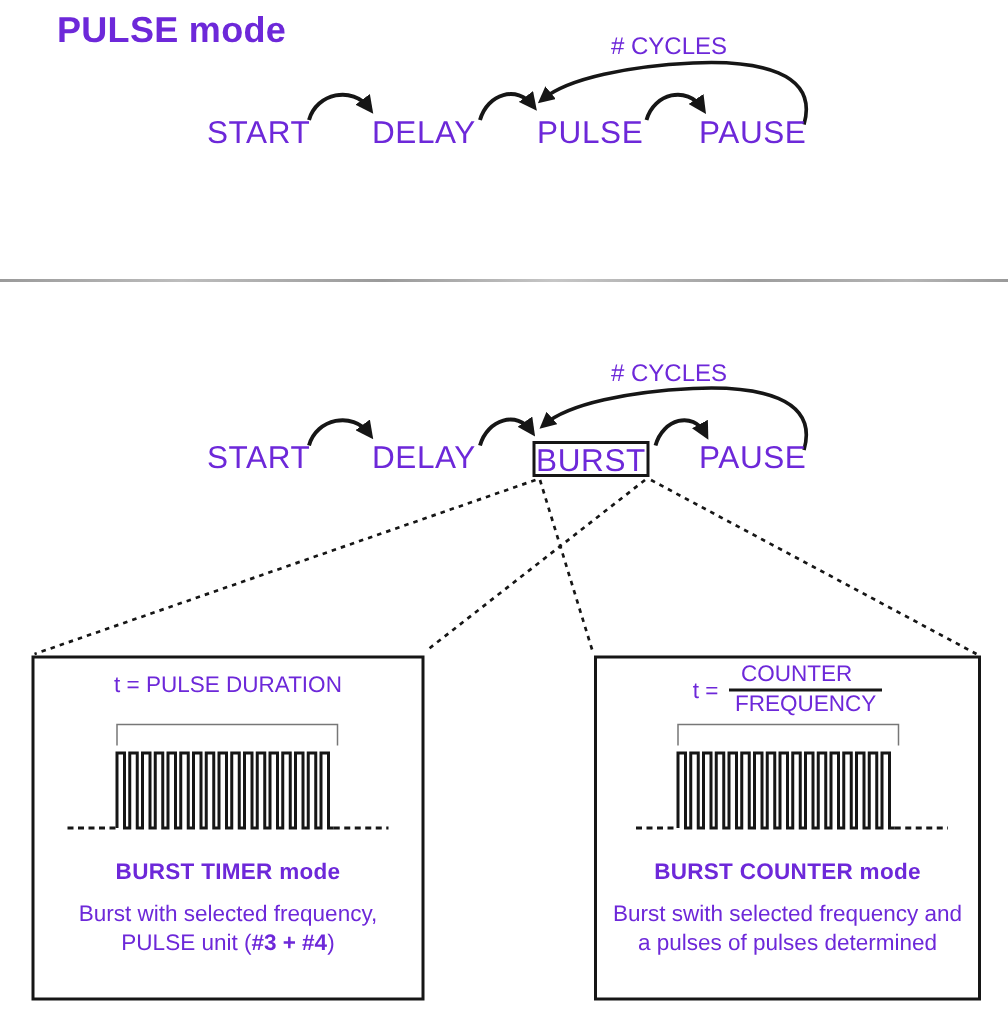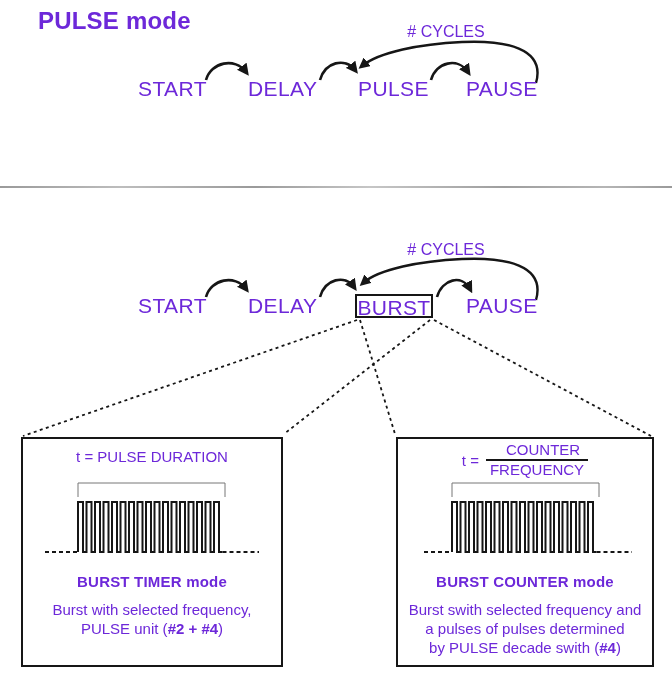--- a/index.html
+++ b/index.html
@@ -18,21 +18,21 @@
     font-size:21px;letter-spacing:.4px;background:transparent;
   }
   .divider{position:absolute;left:0;top:186px;width:672px;height:2px;
     background:linear-gradient(90deg,#9a9a9a 0%,#bdbdbd 18%,#9a9a9a 38%,#c6c6c6 55%,#9e9e9e 75%,#b5b5b5 90%,#9a9a9a 100%);}
   .mode-box{position:absolute;border:2px solid #161616;box-sizing:border-box;background:transparent;}
   .box-timer{left:21px;top:437px;width:262px;height:230px;}
   .box-counter{left:396px;top:437px;width:258px;height:230px;}
   .formula-line{position:absolute;left:0;top:10px;width:100%;text-align:center;font-size:15px;line-height:16px;}
   .formula-frac{position:absolute;left:0;top:3px;width:100%;display:flex;align-items:center;justify-content:center;gap:7px;}
   .frac-prefix{font-size:15px;}
-  .frac{display:inline-block;text-align:right;font-size:15px;line-height:16px;}
+  .frac{display:inline-block;text-align:left;font-size:15px;line-height:16px;}
   .frac .num{display:block;border-bottom:2px solid #161616;padding:0 8px 1px 8px;}
   .frac .den{display:block;padding:1px 4px 0 4px;}
   .mode-title{position:absolute;left:0;top:132px;width:100%;text-align:center;
     font-size:15px;font-weight:bold;line-height:22px;letter-spacing:.2px;}
   .mode-desc{position:absolute;left:0;top:161px;width:100%;text-align:center;font-size:15px;line-height:19px;}
   .mode-desc b{font-weight:bold;}
 </style>
 </head>
 <body>
 
@@ -96,33 +96,32 @@
   <div class="abs burst-state-box">
     <span>BURST</span>
   </div>
   <div class="abs state" style="left:466px;top:295px;">PAUSE</div>
 
   <div class="mode-box box-timer">
     <div class="formula-line">t = PULSE DURATION</div>
     <div class="mode-title">BURST TIMER mode</div>
     <div class="mode-desc">
       <div>Burst with selected frequency,</div>
-      <div><span>PULSE unit (</span><b>#2 + #4</b><span>)</span></div>
+      <div><span>PULSE unit (</span><b>#3 + #4</b><span>)</span></div>
     </div>
   </div>
 
   <div class="mode-box box-counter">
     <div class="formula-frac">
       <span class="frac-prefix">t =</span>
       <span class="frac">
         <span class="num">COUNTER</span>
         <span class="den">FREQUENCY</span>
       </span>
     </div>
     <div class="mode-title">BURST COUNTER mode</div>
     <div class="mode-desc">
       <div>Burst swith selected frequency and</div>
       <div>a pulses of pulses determined</div>
-      <div><span>by PULSE decade swith (</span><b>#4</b><span>)</span></div>
     </div>
   </div>
 
 </div>
 
 </body></html>

